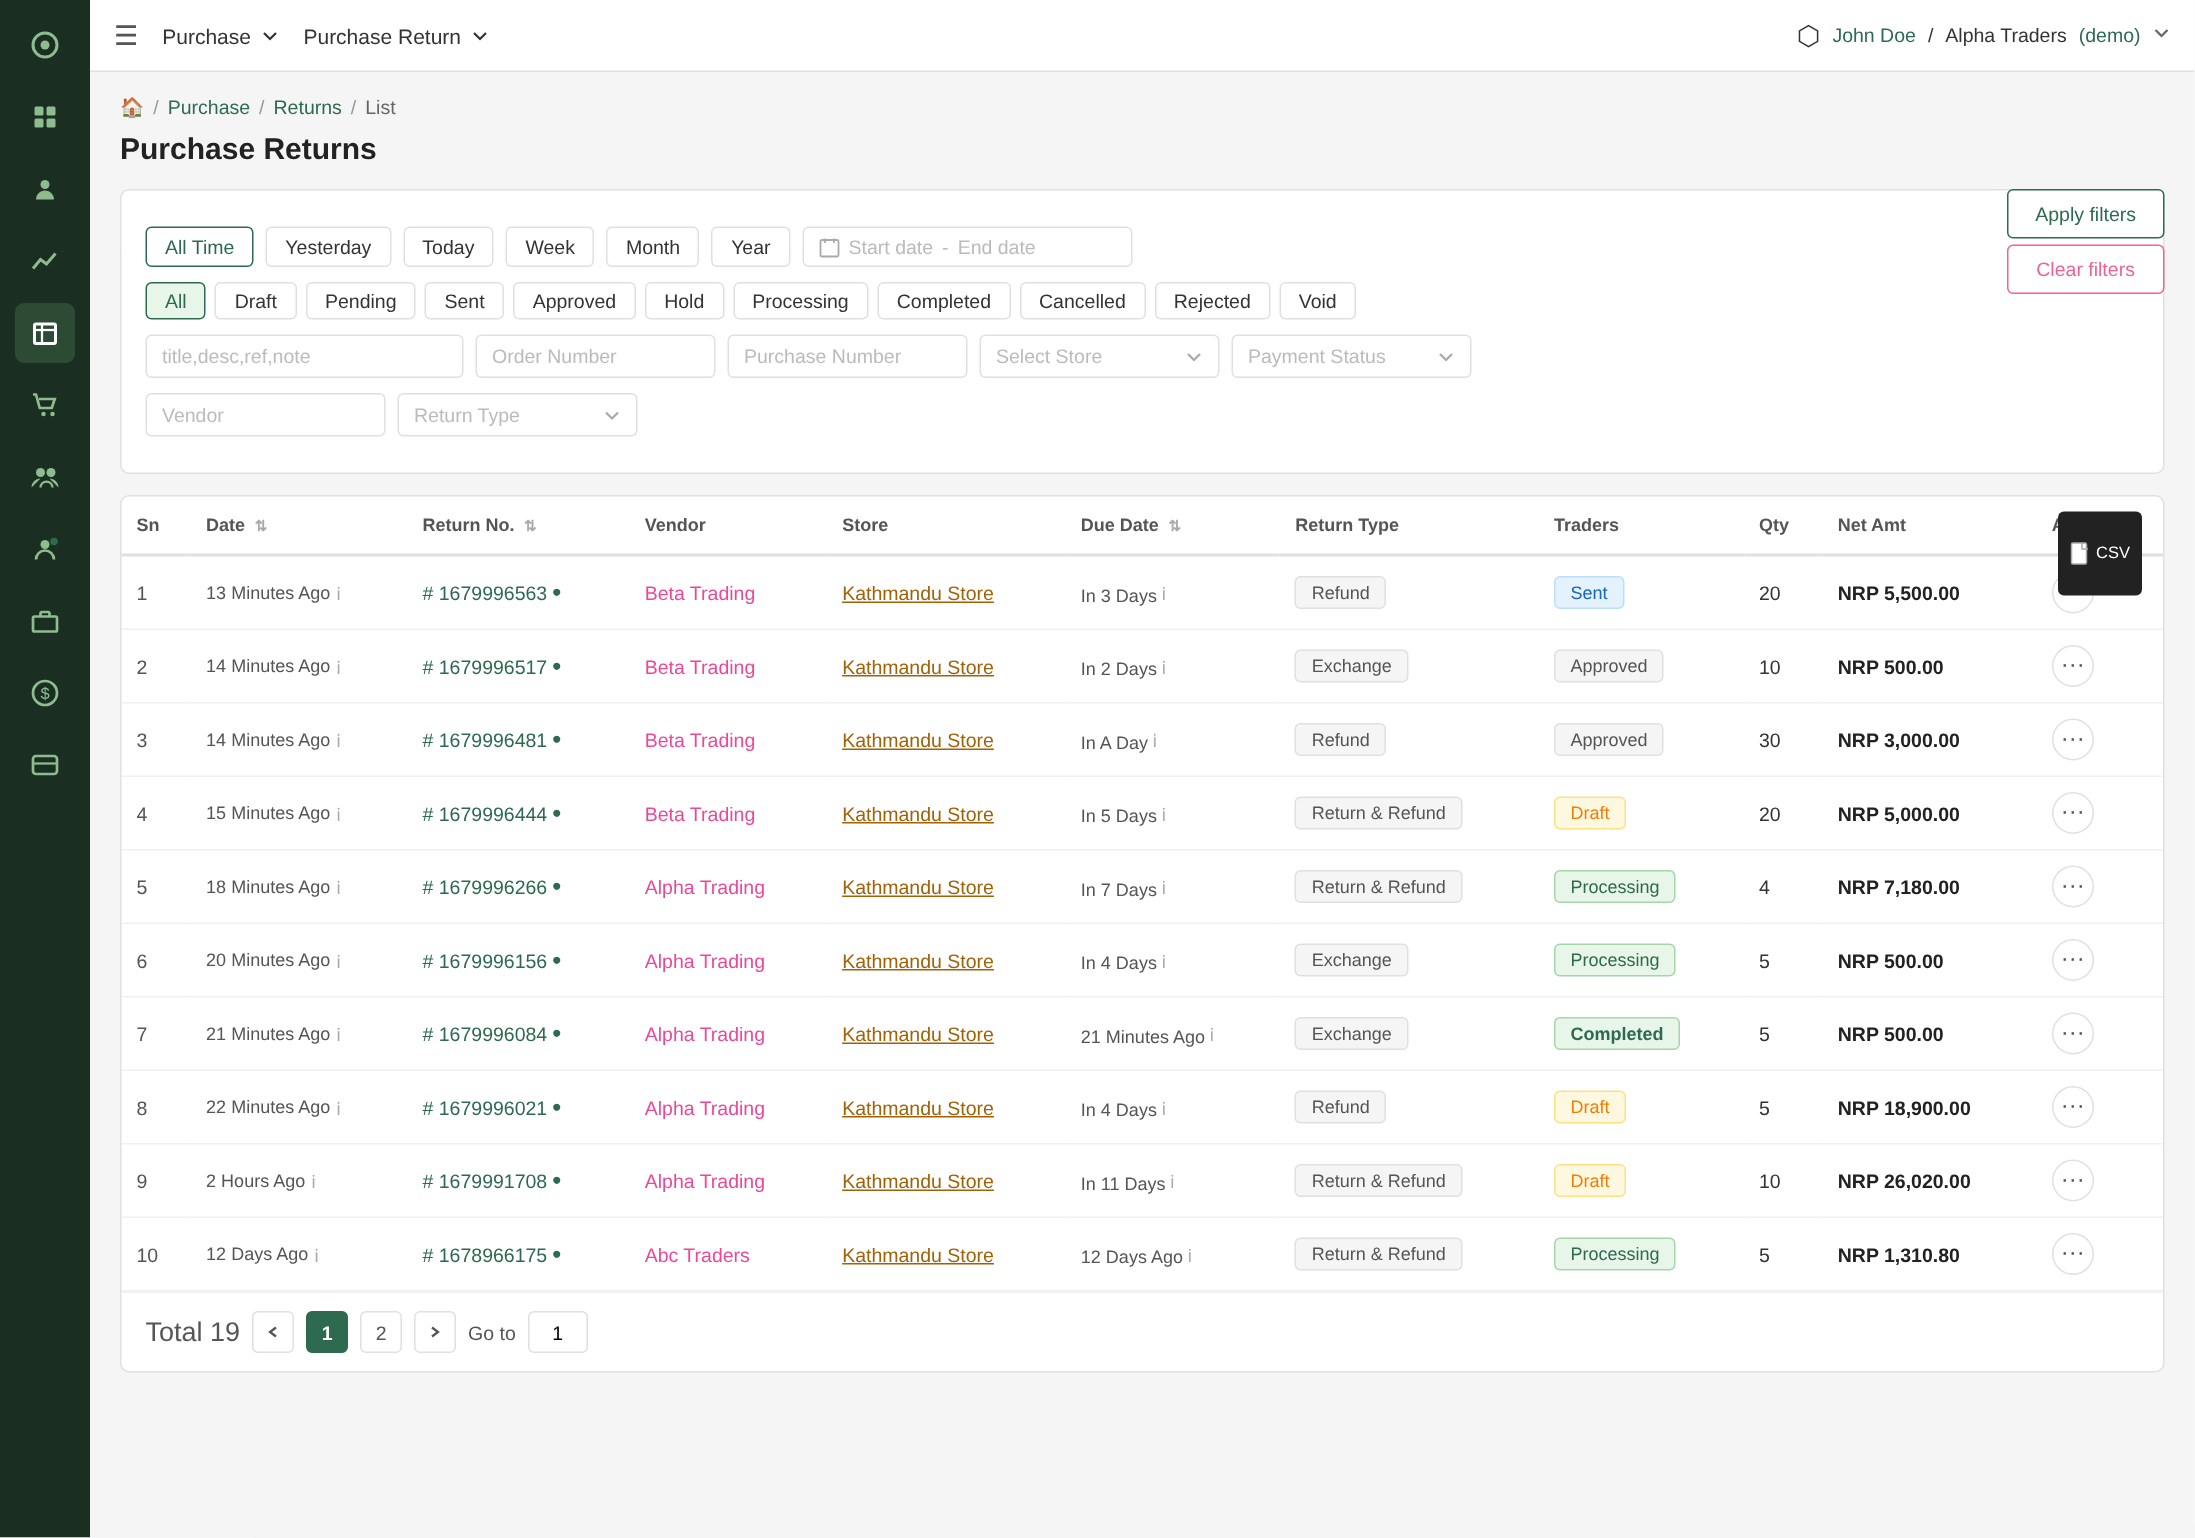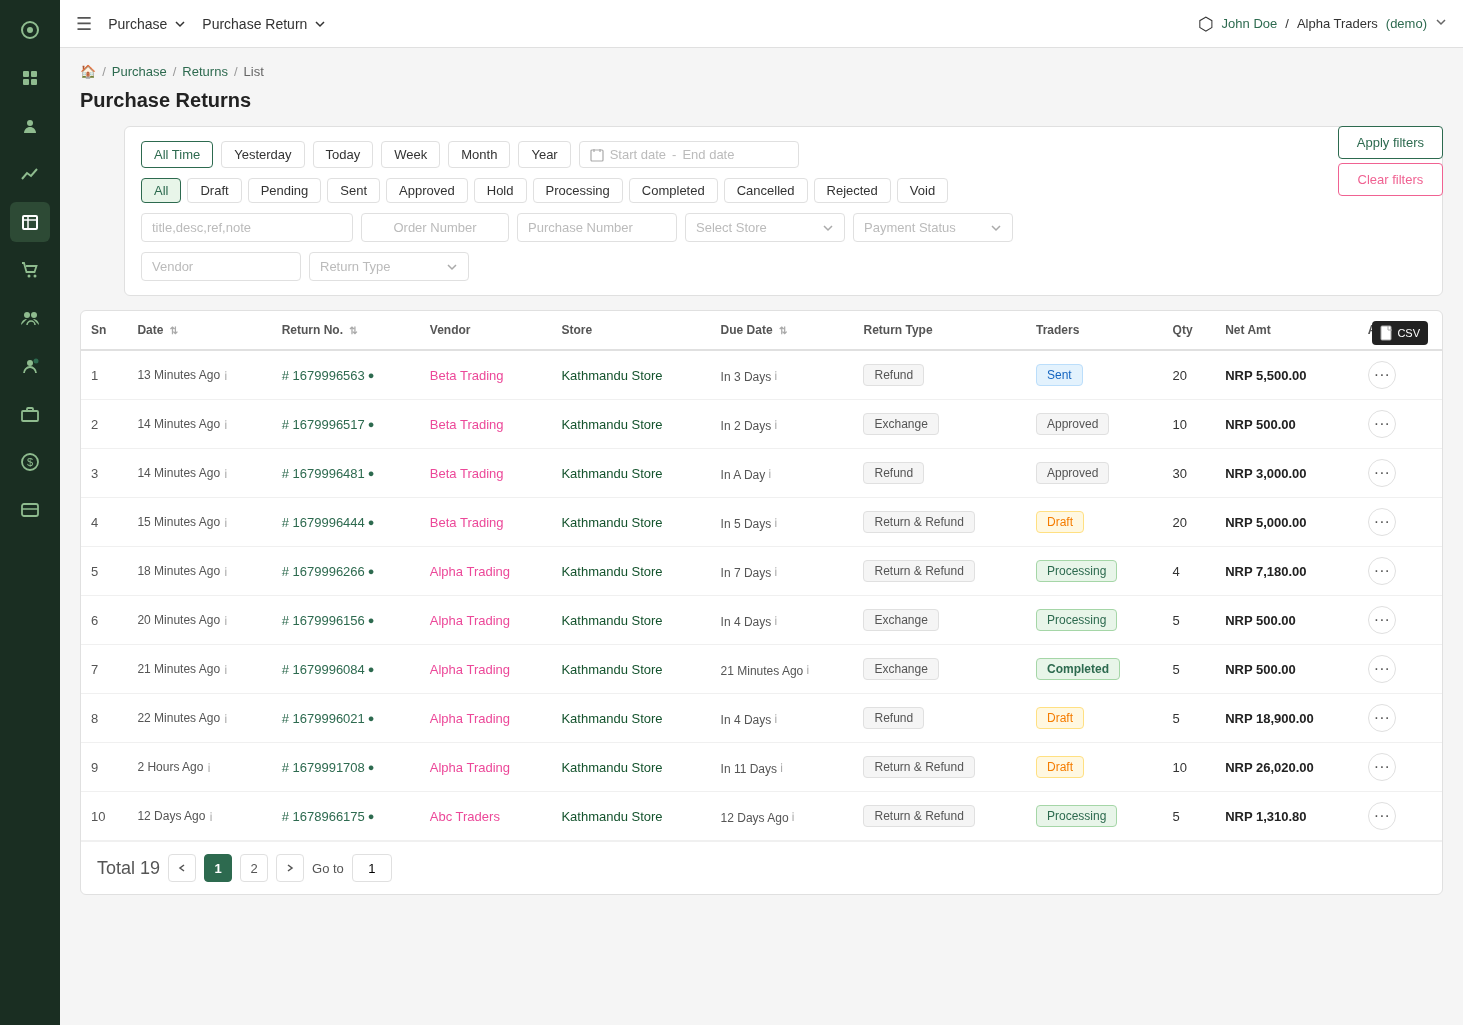--- a/index.html
+++ b/index.html
@@ -55,23 +55,22 @@
     .breadcrumb .sep { color: #999; }
 
     
     .page-title { font-size: 20px; font-weight: 700; color: #222; margin-bottom: 14px; }
 
     
     .filter-panel {
       background: #fff;
       border: 1px solid #e0e0e0;
       border-radius: 6px;
-      padding: 14px 16px;
+      padding: 24px 16px;
       margin-bottom: 14px;
-      margin-left: 44px;
     }
 
     
     .filter-row { display: flex; align-items: center; gap: 8px; margin-bottom: 10px; flex-wrap: wrap; }
     .filter-btn {
       padding: 5px 12px;
       border: 1px solid #e0e0e0;
       border-radius: 4px;
       background: #fff;
       cursor: pointer;
@@ -154,42 +153,42 @@
       font-size: 13px;
       font-weight: 500;
       white-space: nowrap;
     }
 
     
     .table-container { background: #fff; border-radius: 6px; border: 1px solid #e0e0e0; position: relative; }
     .csv-btn {
       position: absolute; right: 14px; top: 10px;
       background: #222; color: #fff; border: none; border-radius: 4px;
-      padding: 4px 8px; cursor: pointer; font-size: 11px; display: flex; align-items: center; gap: 3px;
+      padding: 20px 8px; cursor: pointer; font-size: 11px; display: flex; align-items: center; gap: 3px;
     }
 
     table { width: 100%; border-collapse: collapse; }
     thead tr { border-bottom: 2px solid #e0e0e0; }
     th {
       padding: 12px 10px;
       text-align: left;
       font-size: 12px;
       font-weight: 600;
       color: #555;
       white-space: nowrap;
     }
     th .sort-icon { color: #aaa; margin-left: 3px; font-size: 10px; }
     tbody tr { border-bottom: 1px solid #f0f0f0; }
     td { padding: 10px 10px; font-size: 13px; color: #333; vertical-align: middle; }
 
     .sn { color: #555; font-weight: 500; }
     .date-cell { color: #555; font-size: 12px; display: flex; align-items: center; gap: 4px; }
     .ref-link { color: #2d6a4f; font-weight: 500; cursor: pointer; display: flex; align-items: center; gap: 3px; }
     .vendor-link { color: #ec4899; cursor: pointer; }
-    .store-link { color: #14532d; cursor: pointer; }
+    .store-link { color: #a16207; cursor: pointer; text-decoration: underline; }
     .due-date { color: #555; font-size: 12px; display: flex; align-items: flex-end; gap: 3px; }
 
     .badge {
       display: inline-block;
       padding: 3px 10px;
       border-radius: 4px;
       font-size: 12px;
       font-weight: 500;
       border: 1px solid #e0e0e0;
       background: #f5f5f5;
@@ -410,21 +409,21 @@
           <button class="status-btn">Hold</button>
           <button class="status-btn">Processing</button>
           <button class="status-btn">Completed</button>
           <button class="status-btn">Cancelled</button>
           <button class="status-btn">Rejected</button>
           <button class="status-btn">Void</button>
         </div>
 
         <div class="search-row">
           <input class="search-input" placeholder="title,desc,ref,note" style="width: 212px;">
-          <input class="search-input" placeholder="Order Number" style="width: 148px; text-align: center;">
+          <input class="search-input" placeholder="Order Number" style="width: 160px;">
           <input class="search-input" placeholder="Purchase Number" style="width: 160px;">
           <div class="select-input" style="width:160px;">
             <span class="placeholder">Select Store</span>
             <svg width="12" height="12" viewBox="0 0 12 12">
                 <polyline points="2,4 6,8 10,4" fill="none" stroke="#aaa" stroke-width="1.5"></polyline>
               </svg>
           </div>
           <div class="select-input" style="width:160px;">
             <span class="placeholder">Payment Status</span>
             <svg width="12" height="12" viewBox="0 0 12 12">

